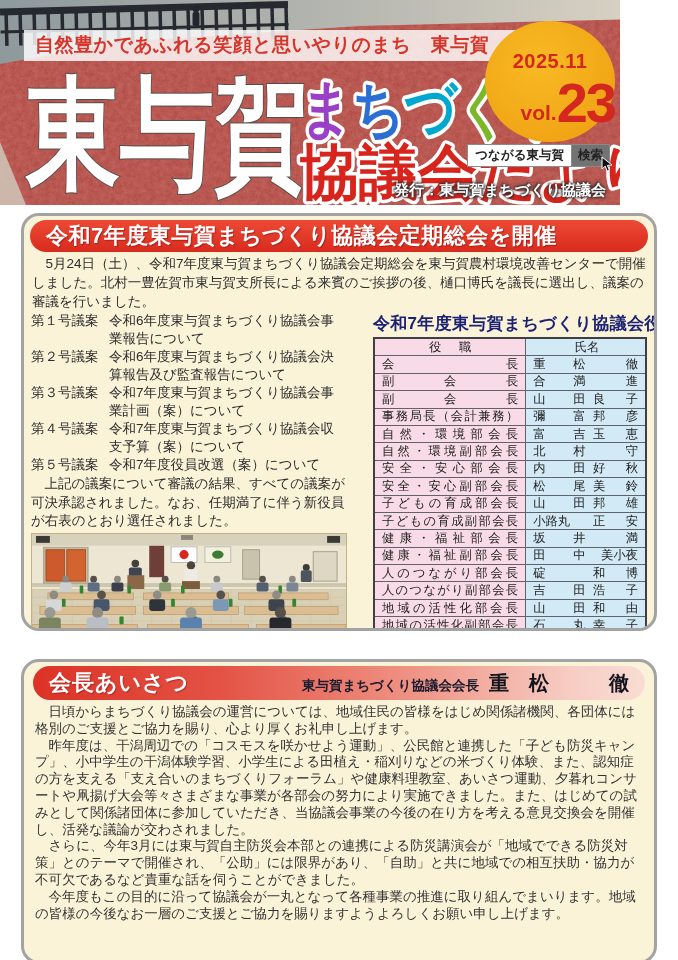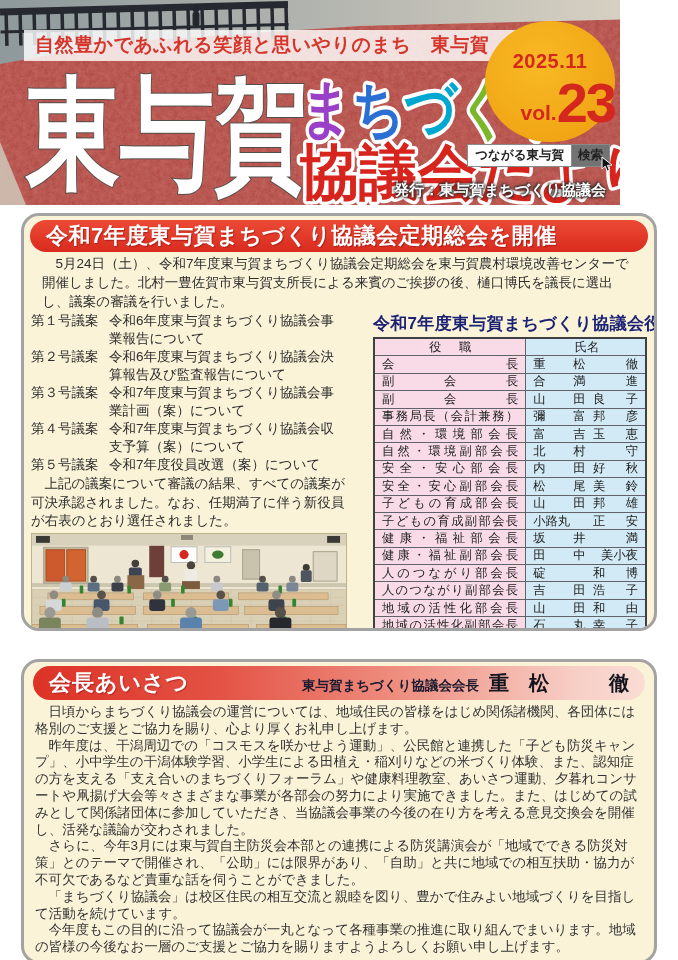--- a/index.html
+++ b/index.html
@@ -27,21 +27,21 @@
   .publisher{position:absolute;right:14px;bottom:5px;color:#fff;font-weight:700;font-size:15px;
              text-shadow:0 0 4px rgba(35,35,35,.95),1px 1px 2px #333,-1px -1px 2px #333;}
   
   .box{position:relative;margin:0 21px;border:3px solid #a3a3a3;border-radius:18px;
        background:#fbf3d8;box-sizing:border-box;overflow:hidden;}
   .box1{margin-top:8px;height:418px;padding:4px 6px;}
   .box2{margin-top:28px;height:305px;padding:4px 9px;}
   .banner1{background:linear-gradient(#ec4a35,#d92b1e);border-radius:17px;color:#fff;
            font-size:22px;font-weight:800;line-height:32px;height:32px;padding-left:16px;
            text-shadow:1px 1px 1px rgba(120,10,10,.5);letter-spacing:.5px;}
-  .intro{margin:2px 12px 1px;font-size:13.5px;line-height:19px;text-indent:1em;color:#2d2d2d;}
+  .intro{margin:2px 2px 1px;font-size:13.5px;line-height:19px;text-indent:1em;color:#2d2d2d;}
   .cols{display:flex;gap:26px;padding:0 1px;}
   .left-col{width:316px;flex:none;}
   .right-col{flex:1;min-width:0;}
   .agenda-item{display:flex;font-size:13.5px;line-height:18px;color:#2d2d2d;}
   .agenda-no{width:78px;flex:none;}
   .agenda-text{flex:1;}
   .result{font-size:13.5px;line-height:18.5px;text-indent:1em;color:#2d2d2d;margin:1px 0 2px;}
   .photo-frame{display:block;margin-top:2px;border:1px solid #bfb188;}
   .table-title{font-size:17px;font-weight:800;color:#1c2274;text-align:left;
                white-space:nowrap;margin:0 0 2px;letter-spacing:.3px;}
@@ -682,18 +682,17 @@
       <span class="banner2-title">会長あいさつ</span>
       <span class="chair">
         <span class="chair-title">東与賀まちづくり協議会会長</span>
         <span class="chair-name">重　松　　　徹</span>
       </span>
     </div>
     <div class="greeting-body">
         <p class="g-par">日頃からまちづくり協議会の運営については、地域住民の皆様をはじめ関係諸機関、各団体には格別のご支援とご協力を賜り、心より厚くお礼申し上げます。</p>
         <p class="g-par">昨年度は、干潟周辺での「コスモスを咲かせよう運動」、公民館と連携した「子ども防災キャンプ」、小中学生の干潟体験学習、小学生による田植え・稲刈りなどの米づくり体験、また、認知症の方を支える「支え合いのまちづくりフォーラム」や健康料理教室、あいさつ運動、夕暮れコンサートや凧揚げ大会等々さまざまな事業が各部会の努力により実施できました。また、はじめての試みとして関係諸団体に参加していただき、当協議会事業の今後の在り方を考える意見交換会を開催し、活発な議論が交わされました。</p>
         <p class="g-par">さらに、今年3月には東与賀自主防災会本部との連携による防災講演会が「地域でできる防災対策」とのテーマで開催され、「公助」には限界があり、「自助」と共に地域での相互扶助・協力が不可欠であるなど貴重な話を伺うことができました。</p>
-        <p class="g-par">「まちづくり協議会」は校区住民の相互交流と親睦を図り、豊かで住みよい地域づくりを目指して活動を続けています。</p>
         <p class="g-par">今年度もこの目的に沿って協議会が一丸となって各種事業の推進に取り組んでまいります。地域の皆様の今後なお一層のご支援とご協力を賜りますようよろしくお願い申し上げます。</p>
       </div>
   </section>
 
 </div>
 
 </body></html>

